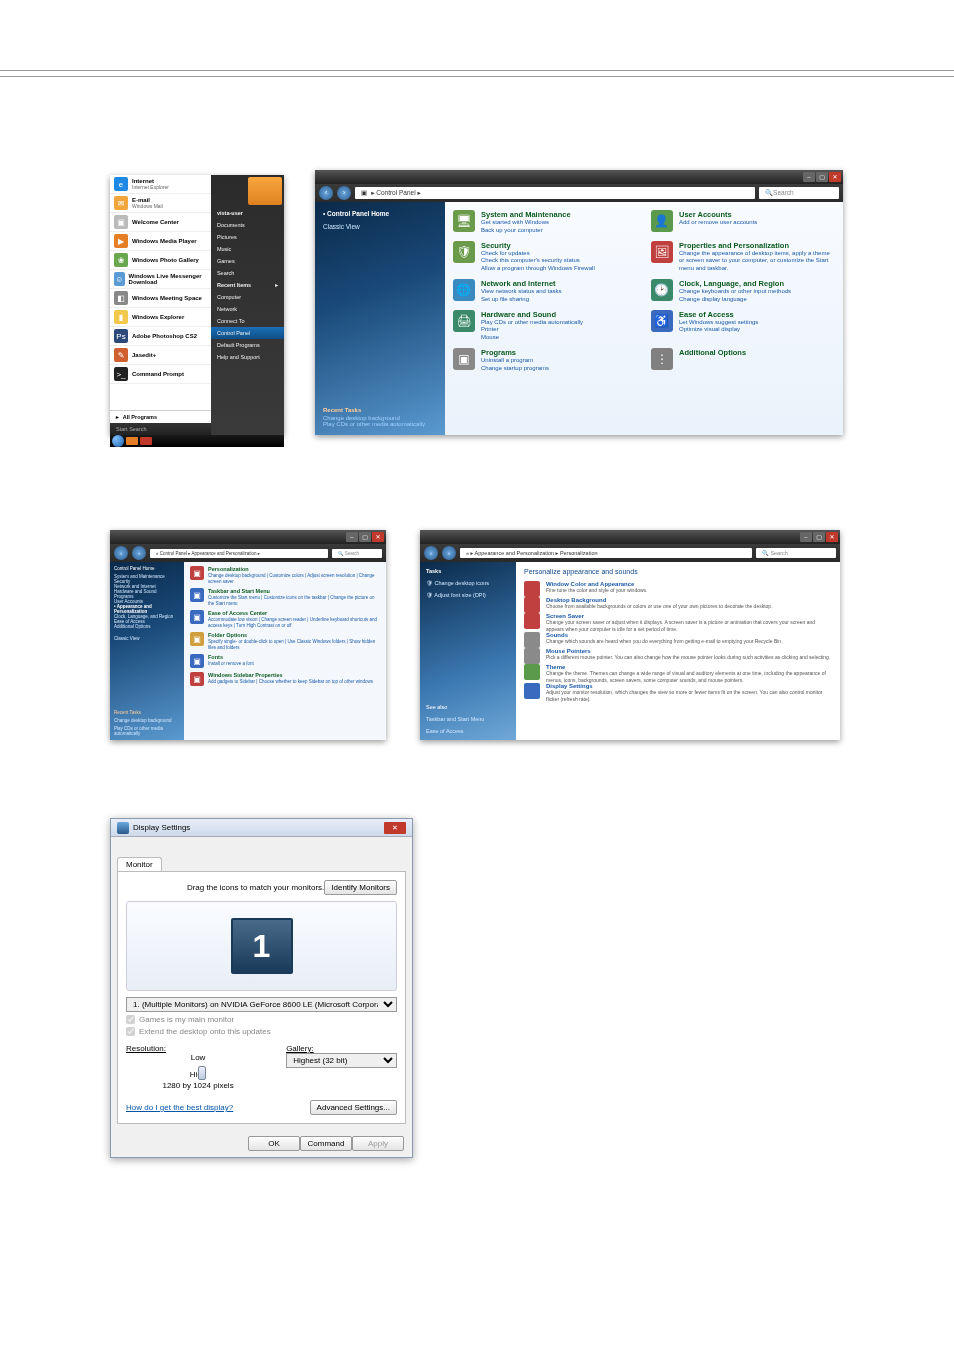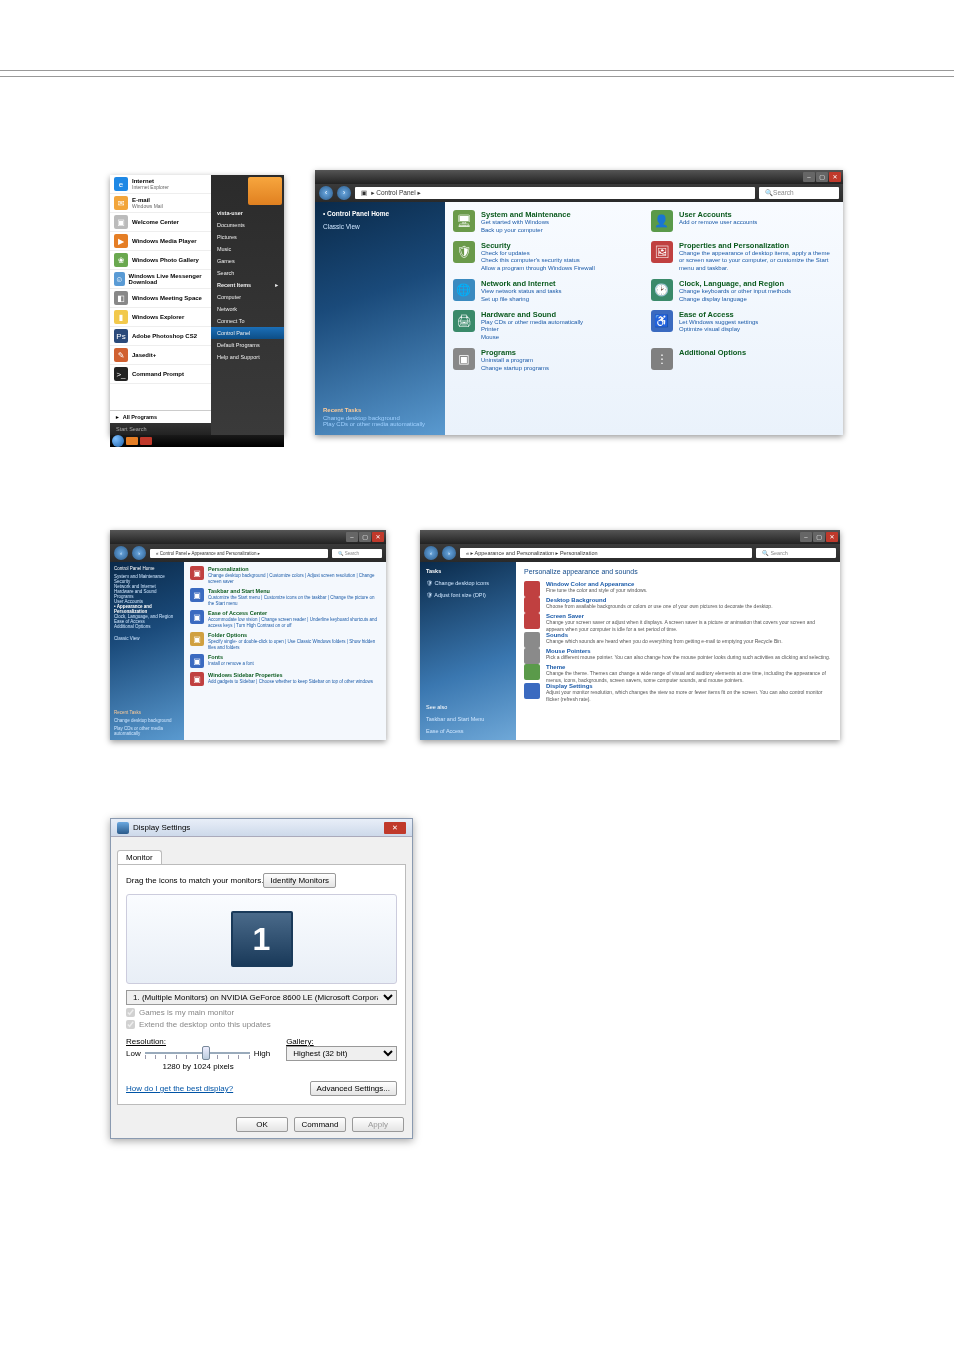--- a/index.html
+++ b/index.html
@@ -65,43 +65,43 @@
   .pz-row { display: flex; gap: 6px; }
   .pz-ico { width: 16px; height: 16px; border-radius: 2px; flex-shrink: 0; }
   .pz-txt h6 { color: #1a5aa8; font-size: 6px; }
   .pz-txt span { color: #555; font-size: 5px; display: block; line-height: 1.3; }
 
   
   .fig5 { position: absolute; top: 818px; left: 110px; width: 303px; background: #f0f0f0; border: 1px solid #8a9ab0; box-shadow: 0 2px 8px rgba(0,0,0,0.35); font-size: 8px; }
   .fig5-title { height: 18px; background: linear-gradient(#e8eef8,#cdd9ea); display: flex; align-items: center; padding: 0 6px; gap: 4px; border-bottom: 1px solid #aab; }
   .fig5-title .t-ico { width: 12px; height: 12px; background: linear-gradient(#6aa8e0,#2a5a8a); border-radius: 2px; }
   .fig5-title .t-close { margin-left: auto; width: 22px; height: 12px; background: #c0392b; color: #fff; text-align: center; border-radius: 1px; font-size: 7px; line-height: 12px; }
-  .fig5-tabs { padding: 13px 6px 0; }
+  .fig5-tabs { padding: 20px 6px 0; }
   .fig5-tab { display: inline-block; background: #fff; border: 1px solid #bbb; border-bottom: none; border-radius: 3px 3px 0 0; padding: 2px 8px; }
   .fig5-panel { background: #fff; margin: 0 6px 6px; border: 1px solid #bbb; padding: 8px; }
-  .fig5-drag { display: flex; justify-content: flex-start; align-items: center; }
+  .fig5-drag { display: flex; justify-content: flex-end; align-items: center; }
   .fig5-idbtn, .fig5-btn { background: linear-gradient(#fefefe,#e4e4e4); border: 1px solid #999; border-radius: 2px; padding: 2px 6px; font-size: 8px; }
   .fig5-arena { height: 90px; background: linear-gradient(#fafcff,#e8eef6); border: 1px solid #ccd; border-radius: 3px; margin: 6px 0; display: flex; align-items: center; justify-content: center; }
   .mon-box { width: 62px; height: 56px; background: linear-gradient(#4a6a8a,#1a3a5a); color: #fff; display: flex; align-items: center; justify-content: center; font-size: 32px; font-weight: bold; border: 2px solid #1a3a5a; border-radius: 2px; }
   .fig5-sel { width: 100%; border: 1px solid #999; padding: 1px 2px; font-size: 8px; }
   .fig5-chk { display: flex; align-items: center; gap: 4px; color: #888; margin-top: 3px; }
   .fig5-chk input { width: 9px; height: 9px; }
   .fig5-rescol { display: flex; gap: 16px; margin-top: 8px; }
   .fig5-res { flex: 1.3; }
   .fig5-col { flex: 1; }
-  .fig5-slider-row { display: flex; align-items: center; gap: 4px; }
+  .fig5-slider-row { display: flex; align-items: center; gap: 4px; flex-direction: column; }
   .fig5-slider { flex: 1; height: 14px; position: relative; }
   .slider-track { position: absolute; top: 6px; left: 0; right: 0; height: 2px; background: #9ab; }
   .slider-ticks { position: absolute; top: 9px; left: 0; right: 0; height: 4px; display: flex; justify-content: space-between; }
   .slider-ticks i { width: 1px; height: 4px; background: #99a; }
   .slider-thumb { position: absolute; top: 0; left: 55%; width: 8px; height: 14px; background: linear-gradient(#eef,#bcd); border: 1px solid #789; border-radius: 2px; }
   .fig5-resval { text-align: center; margin-top: 2px; }
   .fig5-foot { display: flex; justify-content: space-between; align-items: center; margin-top: 10px; }
   .fig5-link { color: #0054a6; text-decoration: underline; }
-  .fig5-bbar { display: flex; justify-content: flex-end; gap: 6px; padding: 6px 8px; }
+  .fig5-bbar { display: flex; justify-content: flex-end; padding: 6px 8px; }
   .fig5-bbar .fig5-btn { min-width: 52px; text-align: center; }
   .fig5-bbar .dis { color: #999; }
 </style>
 </head>
 <body>
 
 <hr class="page-hr hr1">
 <hr class="page-hr hr2">
 
 <div class="fig1">

